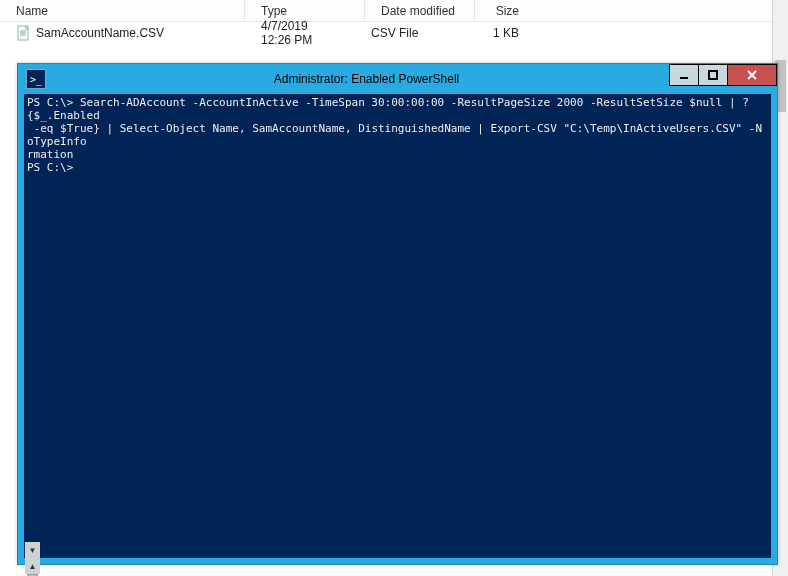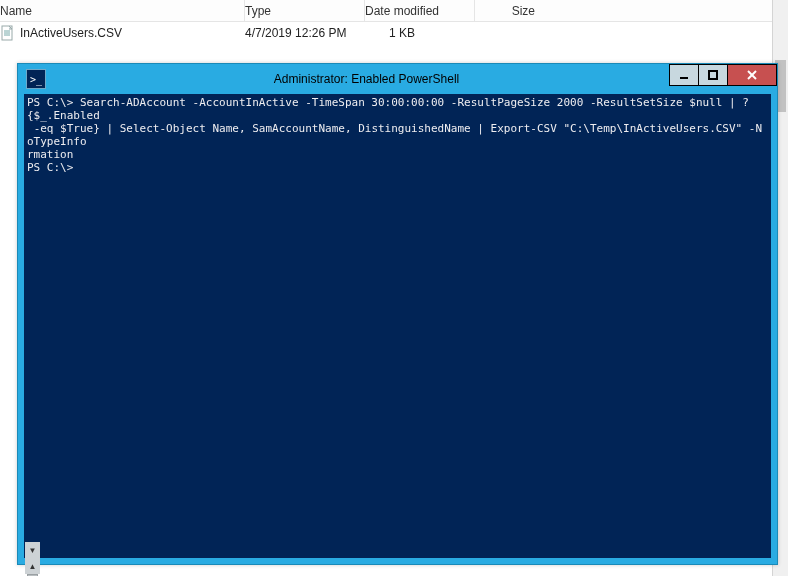--- a/index.html
+++ b/index.html
@@ -16,21 +16,21 @@
   .explorer-header {
     display: flex;
     height: 22px;
     border-bottom: 1px solid #e5e5e5;
     background: #fdfdfd;
     color: #333;
     font-size: 12px;
     align-items: center;
   }
   .col {
-    padding: 3px 0;
+    padding: 3px 16px;
     border-right: 1px solid #e5e5e5;
     height: 100%;
     display: flex;
     align-items: center;
   }
   .col-name { width: 245px; }
   .col-date { width: 110px; }
   .col-type { width: 120px; }
   .col-size { width: 60px; text-align: center; justify-content: flex-end; border-right: none;}
   .explorer-row {
@@ -180,23 +180,24 @@
     <div class="col col-name">
       <span class="file-icon">
         <svg viewBox="0 0 16 16">
           <rect x="2" y="1" width="10" height="14" fill="#fff" stroke="#9aa" stroke-width="1"></rect>
           <polyline points="9,1 12,4 9,4" fill="#dfe8ec" stroke="#9aa" stroke-width="1"></polyline>
           <line x1="4" y1="6" x2="10" y2="6" stroke="#7aa" stroke-width="1"></line>
           <line x1="4" y1="8" x2="10" y2="8" stroke="#7aa" stroke-width="1"></line>
           <line x1="4" y1="10" x2="10" y2="10" stroke="#7aa" stroke-width="1"></line>
         </svg>
       </span>
-      <span>InActiveUsers.CSV</span>
+      <span>SamAccountName.CSV</span>
     </div>
     <div class="col col-date">4/7/2019 12:26 PM</div>
+    <div class="col col-type">CSV File</div>
     <div class="col col-size">1 KB</div>
   </div>
 </div>
 
 <div class="page-scrollbar">
   <div class="page-thumb"></div>
 </div>
 
 <div class="ps-window">
   <div class="ps-titlebar">

